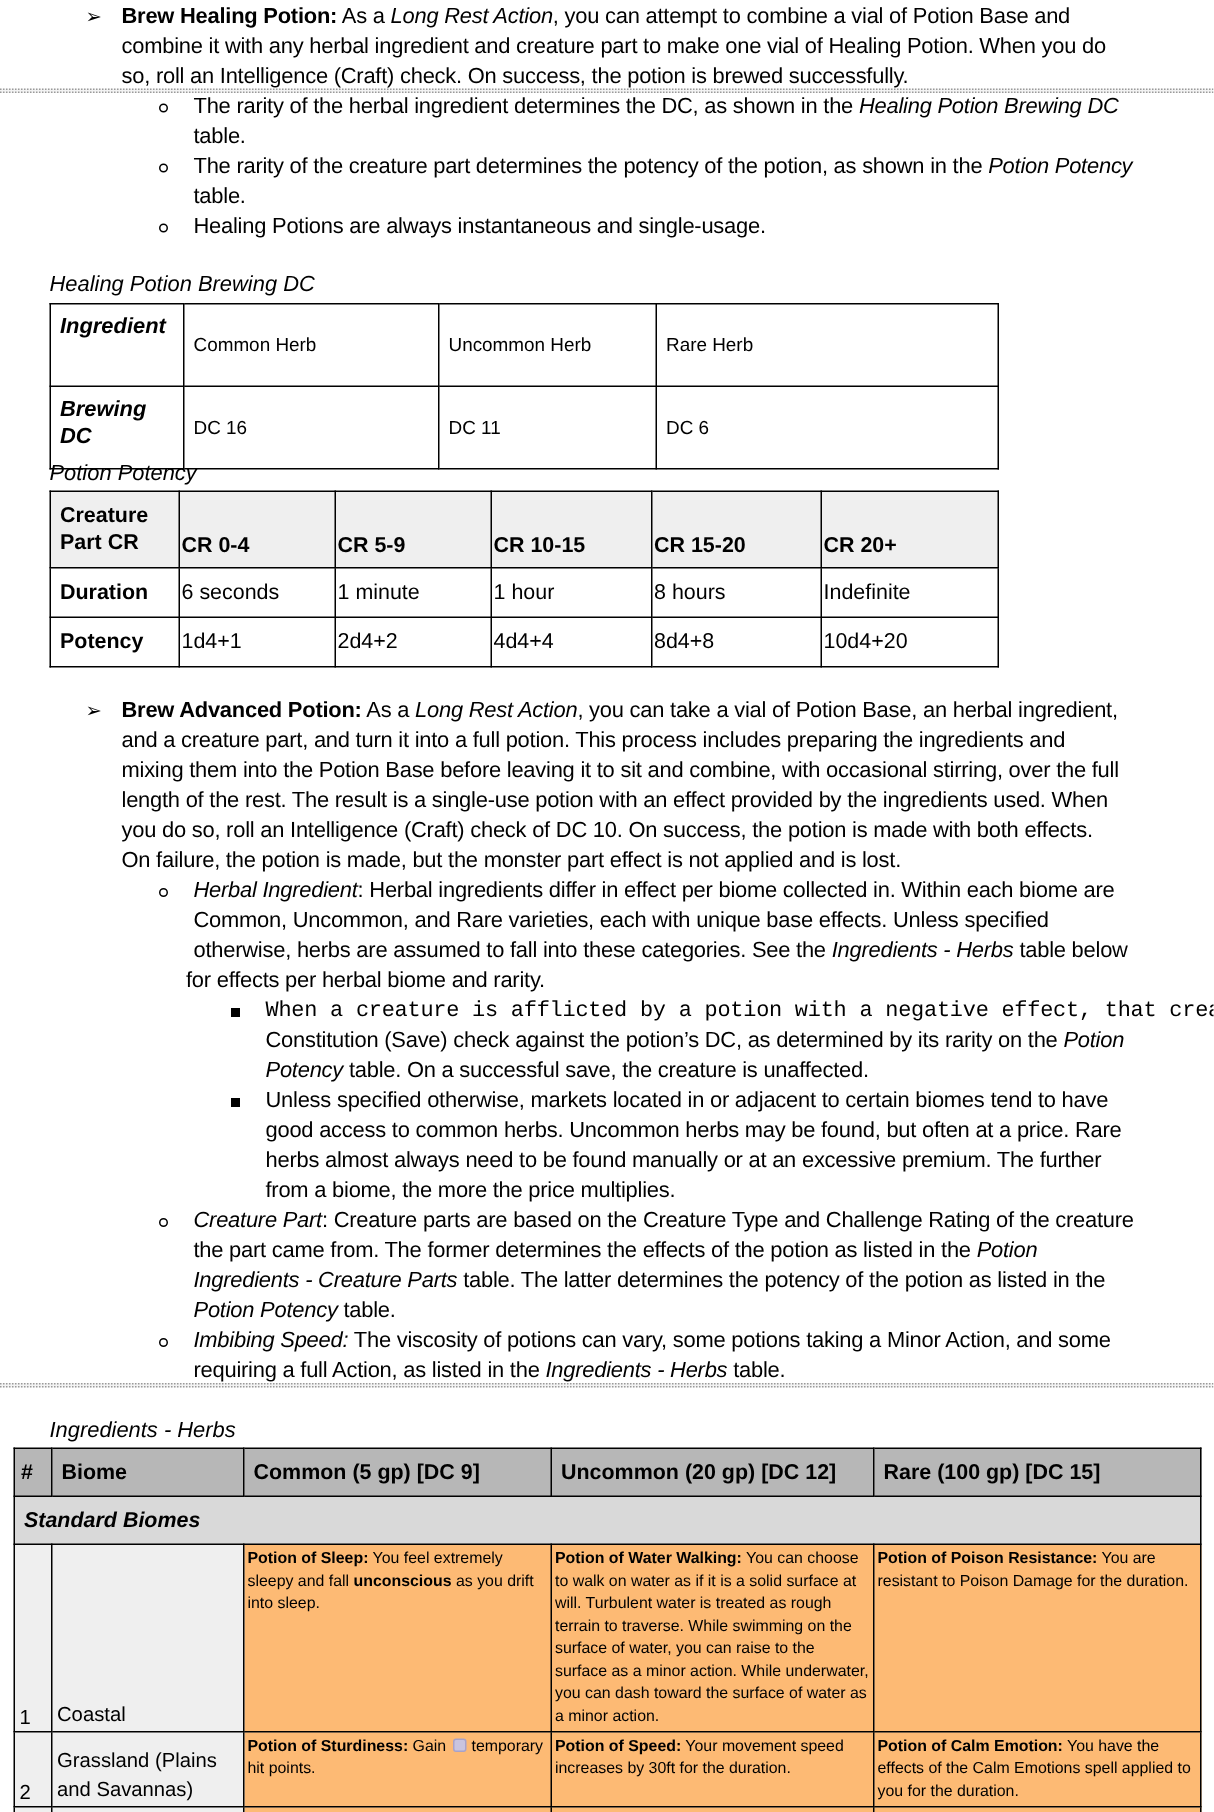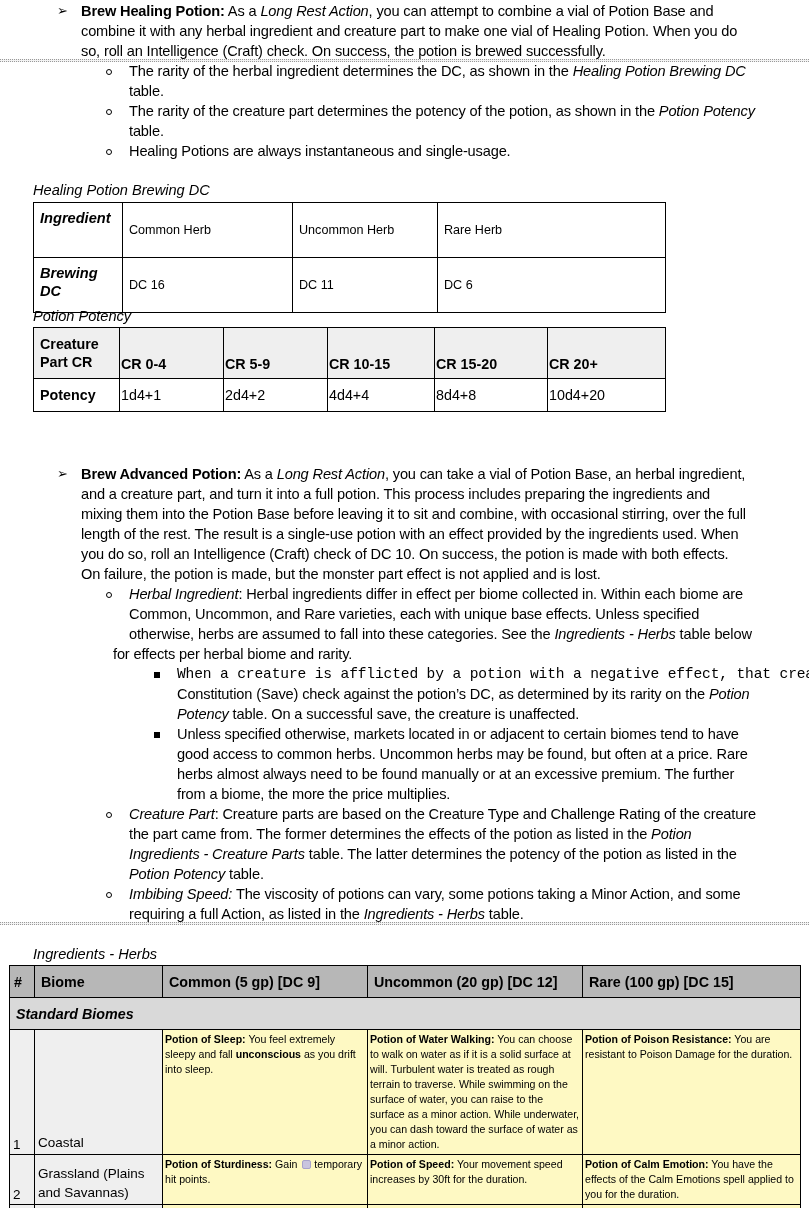--- a/index.html
+++ b/index.html
@@ -40,21 +40,21 @@
   #pot-table tr.hdr td.colhead { font-weight: bold; vertical-align: bottom; padding-bottom: 6px; }
   #pot-table tr.r td { height: 33px; }
 
   
   #herb-table { left: 9px; top: 965px; width: 792px; }
   #herb-table td { border: 1px solid #000; }
   #herb-table tr.hdr td { background: #b7b7b7; font-weight: bold; font-size: 14.3px; height: 32px; padding: 0 6px; vertical-align: middle; }
   #herb-table tr.section td { background: #d9d9d9; font-weight: bold; font-style: italic; font-size: 14.3px; height: 32px; padding: 0 6px; vertical-align: middle; }
   #herb-table td.num { background: #efefef; font-size: 13.5px; vertical-align: bottom; padding: 0 3px 2px 3px; width: 25px; }
   #herb-table td.biome { background: #efefef; font-size: 13.5px; vertical-align: bottom; padding: 0 3px 2px 3px; width: 128px; line-height: 19px; }
-  #herb-table td.potion { background: #fef9c3; font-size: 10.6px; line-height: 15px; padding: 2px 2px; vertical-align: top; }
+  #herb-table td.potion { background: #fdba74; font-size: 10.6px; line-height: 15px; padding: 2px 2px; vertical-align: top; }
   #herb-table tr.hdr td.c-num { width: 25px; padding: 0 4px; }
   #herb-table tr.hdr td.c-biome { width: 128px; }
   #herb-table tr.hdr td.c-common { width: 205px; }
   #herb-table tr.hdr td.c-uncommon { width: 215px; }
   .dice-icon { display: inline-block; width: 9px; height: 9px; background: #c9c4de; border-radius: 2px; border: 1px solid #a8a2c9; vertical-align: -1px; margin-left: 2px; }
 </style>
 </head>
 <body>
 
 <div class="page-break" style="top:59px;"></div>
@@ -105,20 +105,28 @@
   <tbody>
       <tr class="hdr">
     <td class="rowhead">Creature Part CR</td>
     <td class="colhead" style="width:104px;">CR 0-4</td>
     <td class="colhead" style="width:104px;">CR 5-9</td>
     <td class="colhead" style="width:107px;">CR 10-15</td>
     <td class="colhead" style="width:113px;">CR 15-20</td>
     <td class="colhead">CR 20+</td>
   </tr>
   <tr class="r">
+    <td class="rowhead">Duration</td>
+    <td>6 seconds</td>
+    <td>1 minute</td>
+    <td>1 hour</td>
+    <td>8 hours</td>
+    <td>Indefinite</td>
+  </tr>
+  <tr class="r">
     <td class="rowhead">Potency</td>
     <td>1d4+1</td>
     <td>2d4+2</td>
     <td>4d4+4</td>
     <td>8d4+8</td>
     <td>10d4+20</td>
   </tr>
 </tbody>
   </table>
 
@@ -133,21 +141,21 @@
 <div class="line" style="left:81px; top:564px;">On failure, the potion is made, but the monster part effect is not applied and is lost.</div>
 
 <span class="bullet-circle" style="left:106px; top:592px;"></span>
 <div class="line" style="left:129px; top:584px;">
   <i>Herbal Ingredient</i><span>: Herbal ingredients differ in effect per biome collected in.  Within each biome are</span>
 </div>
 <div class="line" style="left:129px; top:604px;">Common, Uncommon, and Rare varieties, each with unique base effects.  Unless specified</div>
 <div class="line" style="left:129px; top:624px;">
   <span>otherwise, herbs are assumed to fall into these categories.  See the </span><i>Ingredients - Herbs</i><span> table below</span>
 </div>
-<div class="line" style="left:113px; top:644px;text-align:center;">for effects per herbal biome and rarity.</div>
+<div class="line" style="left:124px; top:644px;text-align:center;">for effects per herbal biome and rarity.</div>
 
 <span class="bullet-square" style="left:154px; top:672px;"></span>
 <div class="line" style="left:177px; top:664px;font-family:Liberation Mono, monospace;">When a creature is afflicted by a potion with a negative effect, that creature can make a</div>
 <div class="line" style="left:177px; top:684px;">
   <span>Constitution (Save) check against the potion’s DC, as determined by its rarity on the </span><i>Potion</i>
 </div>
 <div class="line" style="left:177px; top:704px;">
   <i>Potency</i><span> table.  On a successful save, the creature is unaffected.</span>
 </div>
 

